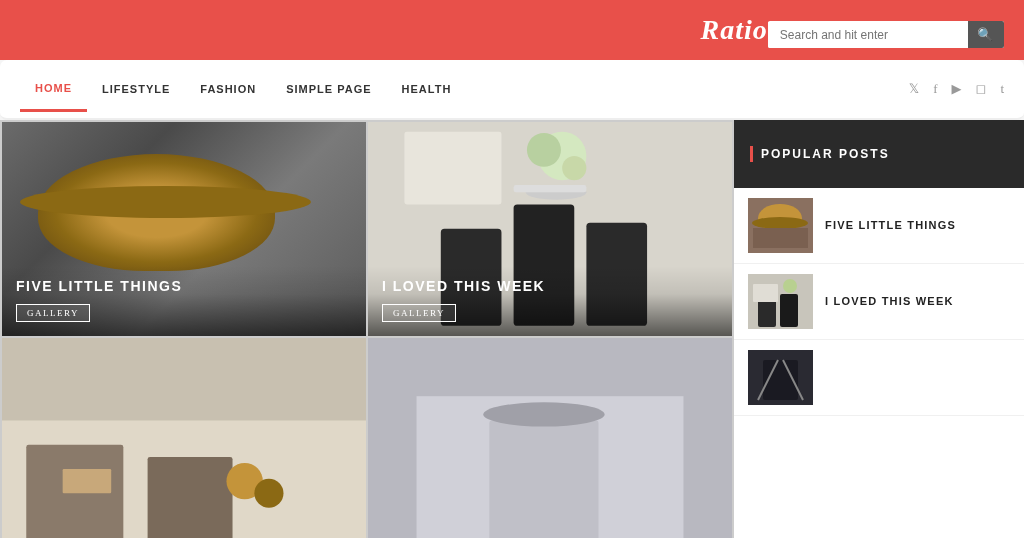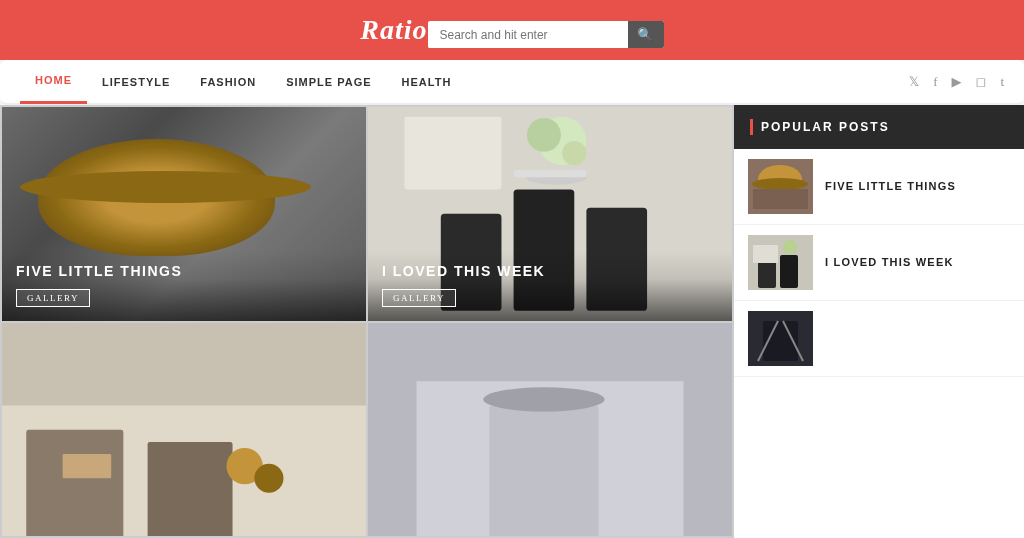--- a/index.html
+++ b/index.html
@@ -4,21 +4,21 @@
   <style>
     * { margin: 0; padding: 0; box-sizing: border-box; }
     body { font-family: 'Georgia', serif; background: #f5f5f5; width: 1024px; height: 538px; overflow: hidden; }
 
     
     .header {
       background: #e8504a;
       height: 60px;
       display: flex;
       align-items: center;
-      justify-content: center;
+      justify-content: flex-end;
       padding: 7px 20px;
     }
     .header-logo {
       color: white;
       font-size: 28px;
       font-style: italic;
       font-weight: bold;
       letter-spacing: 1px;
     }
     .search-box {
@@ -43,21 +43,21 @@
       color: white;
       padding: 6px 10px;
       cursor: pointer;
       font-size: 13px;
     }
 
     
     .nav {
       background: white;
       border-bottom: 2px solid #eee;
-      height: 45px;
+      height: 60px;
       display: flex;
       align-items: center;
       justify-content: space-between;
       padding: 0 20px;
       border-radius: 7px;
     }
     .nav-links {
       display: flex;
       align-items: center;
       gap: 0;
@@ -207,21 +207,21 @@
     }
 
     .sidebar-header {
       background: #2a2a2a;
       color: white;
       font-family: Arial, sans-serif;
       font-size: 12px;
       font-weight: 700;
       letter-spacing: 2px;
       text-transform: uppercase;
-      padding: 14px 16px;
+      padding: 26px 16px;
       display: flex;
       align-items: center;
       gap: 8px;
     }
 
     .sidebar-header-accent {
       width: 3px;
       height: 16px;
       background: #e8504a;
       display: inline-block;

